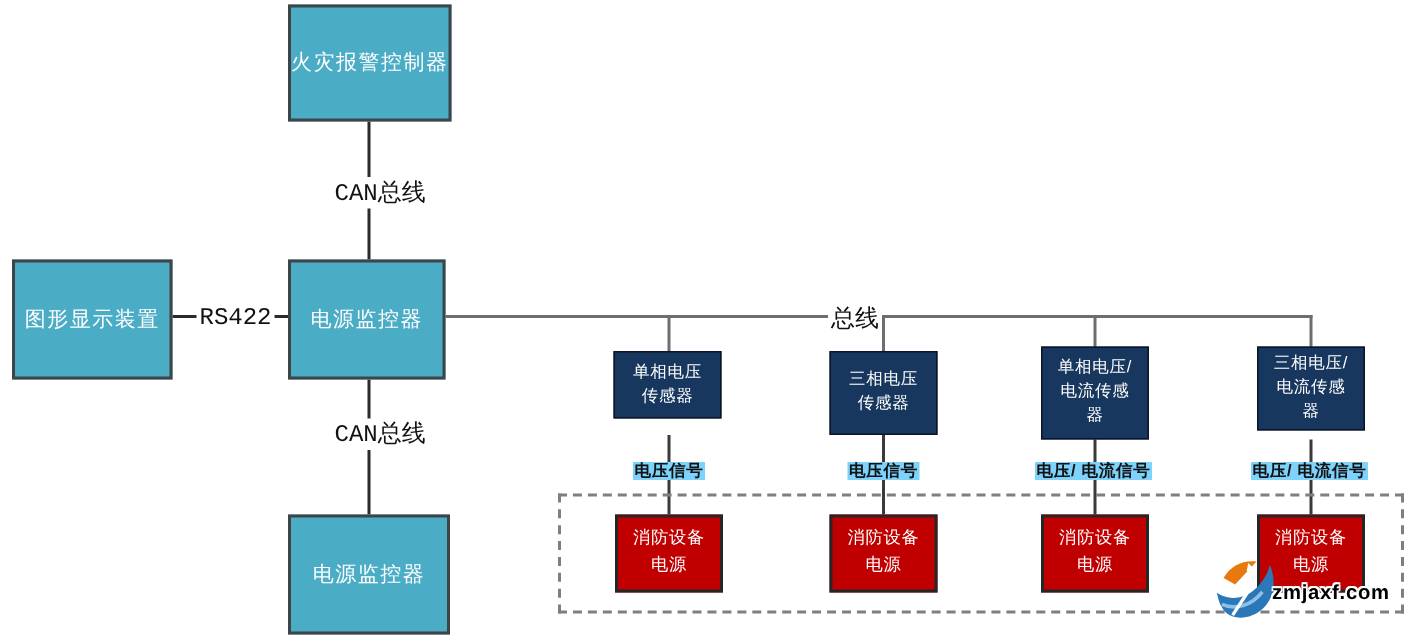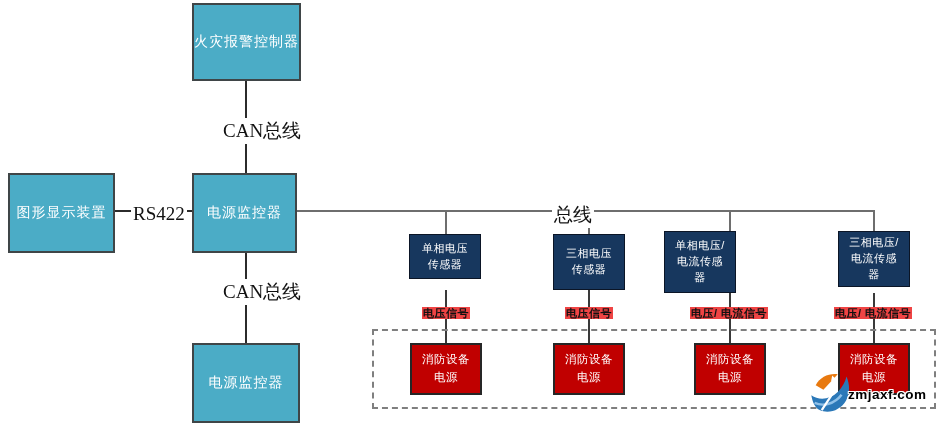--- a/index.html
+++ b/index.html
@@ -16,21 +16,21 @@
   .navy{background:#17375E;border:1px solid #0b1526;font-size:11px;line-height:1.45;letter-spacing:0.5px;}
   .red{background:#C00000;border:2px solid #262626;font-size:11.5px;line-height:1.55;letter-spacing:0.5px;}
 
   #box-fire{left:192px;top:3px;width:109px;height:78px;}
   #box-display{left:8px;top:173px;width:107px;height:80px;}
   #box-monitor-main{left:192px;top:173px;width:105px;height:80px;}
   #box-monitor-bottom{left:192px;top:343px;width:108px;height:80px;}
 
   #sensor-0{left:409px;top:234px;width:72px;height:45px;}
   #sensor-1{left:553px;top:234px;width:72px;height:56px;}
-  #sensor-2{left:664px;top:231px;width:72px;height:62px;}
+  #sensor-2{left:694px;top:231px;width:72px;height:62px;}
   #sensor-3{left:838px;top:231px;width:72px;height:56px;}
 
   #power-0{left:410px;top:343px;width:72px;height:52px;}
   #power-1{left:553px;top:343px;width:72px;height:52px;}
   #power-2{left:694px;top:343px;width:72px;height:52px;}
   #power-3{left:838px;top:343px;width:72px;height:52px;}
 
   
   .vline,.hline{position:absolute;}
   .vline{width:2px;background:#2b2b2b;}
@@ -42,32 +42,32 @@
   #l-monitor-monitor{left:245px;top:253px;height:90px;}
   #l-bus{left:297px;top:210px;width:578px;}
   .drop-0{left:445px;} .drop-1{left:588px;} .drop-2{left:729px;} .drop-3{left:873px;}
   .drop{top:210px;height:26px;background:#6e6e6e;}
   .sig-line-a{top:290px;height:53px;background:#3a3a3a;}
   .sig-line-b{top:293px;height:50px;background:#3a3a3a;}
 
   
   .linklabel{
     position:absolute;background:#ffffff;color:#111111;padding:0 2px;
-    font-family:Liberation Serif, serif;font-size:19px;white-space:nowrap;
+    font-family:Liberation Mono, monospace;font-size:16px;white-space:nowrap;
   }
   #lab-can-top{left:221px;top:118px;}
   #lab-rs422{left:131px;top:203px;text-align:right;}
   #lab-can-bottom{left:221px;top:279px;}
   #lab-bus{left:552px;top:202px;}
 
   .siglabel{
     position:absolute;top:306px;width:120px;text-align:center;
     font-size:11px;font-weight:bold;color:#111111;letter-spacing:0.5px;white-space:nowrap;
   }
-  .siglabel span{background:#ef4444;padding:0 1px;}
+  .siglabel span{background:#7dd3fc;padding:0 1px;}
   #sig-0{left:386px;} #sig-1{left:529px;} #sig-2{left:669px;} #sig-3{left:813px;}
 
   
   #dashed-zone{
     position:absolute;left:372px;top:329px;width:564px;height:80px;box-sizing:border-box;
     border:2px dashed #7f7f7f;background:transparent;
   }
 
   
   #watermark{position:absolute;left:806px;top:366px;width:136px;height:48px;z-index:20;}

